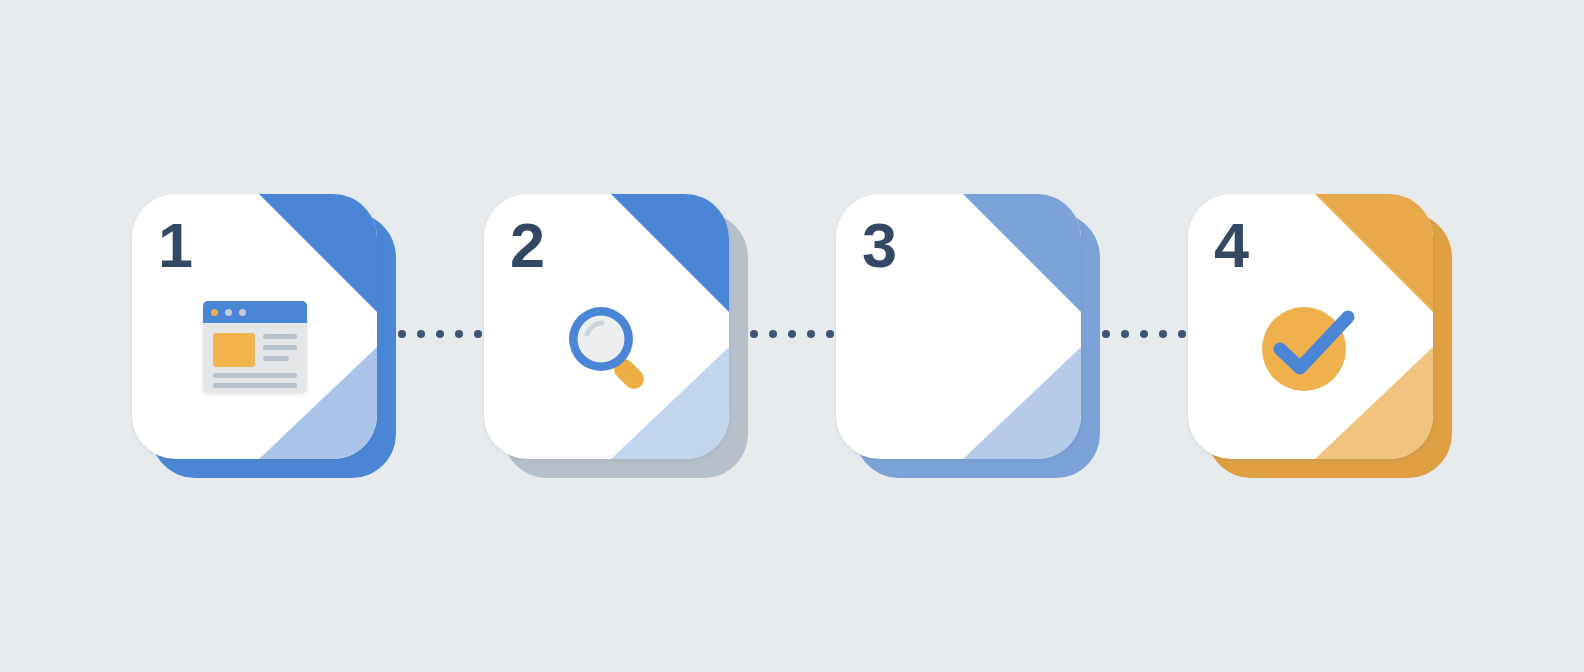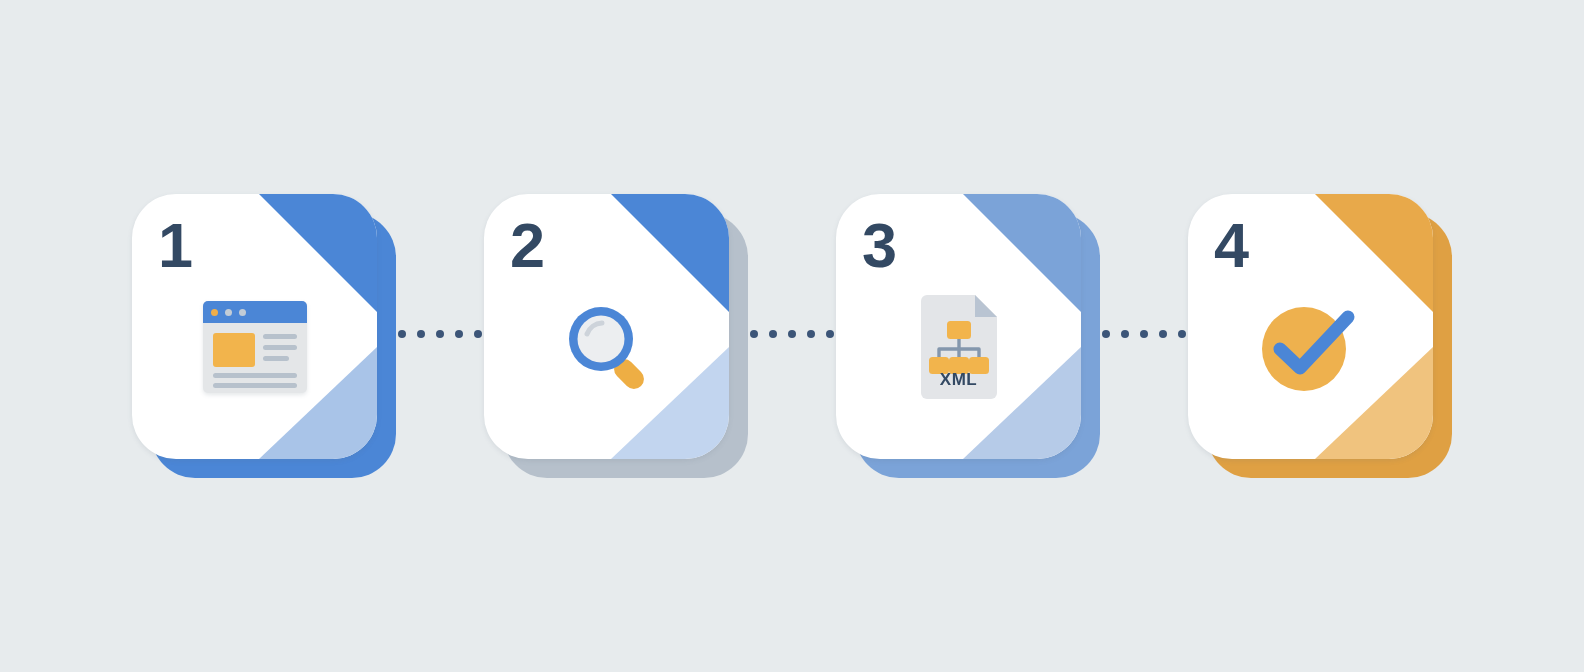--- a/index.html
+++ b/index.html
@@ -214,35 +214,20 @@
     <span class="dot"></span>
     <span class="head"></span>
   </div>
 
   <div class="card-group" style="left:836px; top:194px;">
     <div class="card-back" style="background:#7ba3d8;"></div>
     <div class="card-face">
       <div class="wedge-tr" style="background:#7ba3d8;"></div>
       <div class="wedge-br" style="background:#b6cbe8;"></div>
       <div class="card-num">3</div>
-      <div class="card-icon">
-        <div class="xmlfile">
-          <svg width="86" height="104" viewBox="0 0 86 104">
-            <path d="M5 6 a6 6 0 0 1 6 -6 h48 l22 22 v76 a6 6 0 0 1 -6 6 h-64 a6 6 0 0 1 -6 -6 z" fill="#e3e5e8"></path>
-            <path d="M59 0 l22 22 h-22 z" fill="#b9c4d2"></path>
-
-            <path d="M43 42 v12 M23 54 h40 M23 54 v10 M43 54 v10 M63 54 v10" stroke="#8497ad" stroke-width="3.4" fill="none" stroke-linecap="round"></path>
-            <rect x="31" y="26" width="24" height="18" rx="3.5" fill="#f2b44c"></rect>
-            <rect x="13" y="62" width="20" height="17" rx="3.5" fill="#f2b44c"></rect>
-            <rect x="33" y="62" width="20" height="17" rx="3.5" fill="#f2b44c"></rect>
-            <rect x="53" y="62" width="20" height="17" rx="3.5" fill="#f2b44c"></rect>
-          </svg>
-          <div class="xml-label">XML</div>
-        </div>
-      </div>
     </div>
   </div>
 
   <div class="connector" style="left:1102px;">
     <span class="dot"></span>
     <span class="dot"></span>
     <span class="dot"></span>
     <span class="dot"></span>
     <span class="dot"></span>
     <span class="head"></span>

